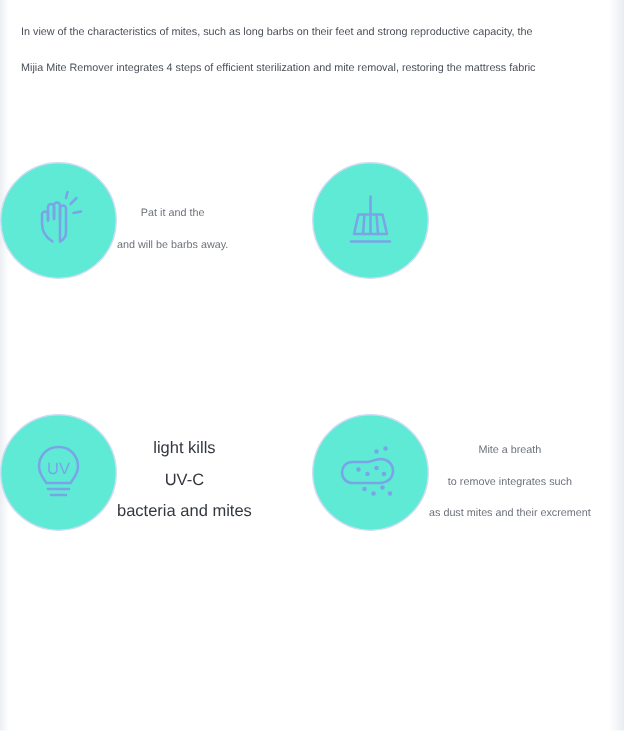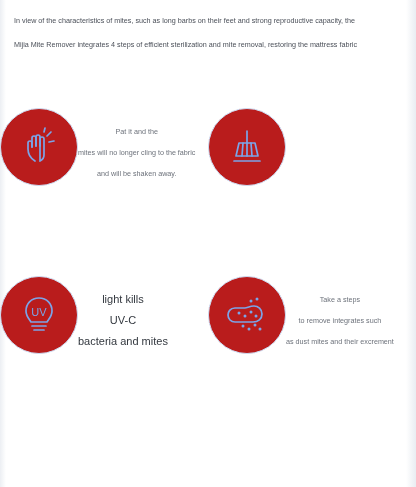--- a/index.html
+++ b/index.html
@@ -69,21 +69,21 @@
   }
   .circle {
     width: 78px;
     height: 78px;
     border-radius: 50%;
     border: 1.4px solid #cddcf3;
     display: flex;
     align-items: center;
     justify-content: center;
     box-sizing: border-box;
-    background: #b91c1c;
+    background: #5eead4;
   }
   .caption {
     margin-top: 10px;
     text-align: center;
     color: #3f444d;
   }
   .caption .line {
     display: block;
   }
   .cap-small .line {
@@ -130,22 +130,21 @@
                 <path d="M23 21 L23 14 a2 2 0 0 1 4 0 L27 23 L27 30 c0 3 -2 5 -4 6 z"></path>
                 <path d="M30 11 L34 7"></path>
                 <path d="M32 17 L37 16"></path>
                 <path d="M27 7 L28 3"></path>
               </g>
             </svg>
           </span>
         </div>
         <div class="caption cap-small">
           <span class="line">Pat it and the</span>
-          <span class="line">mites will no longer cling to the fabric</span>
-          <span class="line">and will be shaken away.</span>
+          <span class="line">and will be barbs away.</span>
         </div>
       </div>
 
       <div class="cell">
         <div class="circle">
           <span>
             <svg width="44" height="44" viewBox="0 0 44 44">
               <g fill="none" stroke="#7ba4e8" stroke-width="1.7" stroke-linecap="round" stroke-linejoin="round">
                 <path d="M22 6 L22 18"></path>
                 <path d="M14 18 L30 18 L33 31 L11 31 Z"></path>
@@ -199,21 +198,21 @@
                 <circle cx="26" cy="36" r="1.5"></circle>
                 <circle cx="32" cy="32" r="1.5"></circle>
                 <circle cx="37" cy="36" r="1.5"></circle>
                 <circle cx="28" cy="8" r="1.5"></circle>
                 <circle cx="34" cy="6" r="1.5"></circle>
               </g>
             </svg>
           </span>
         </div>
         <div class="caption cap-small">
-          <span class="line">Take a steps</span>
+          <span class="line">Mite a breath</span>
           <span class="line">to remove integrates such</span>
           <span class="line">as dust mites and their excrement</span>
         </div>
       </div>
 
     </div>
   </div>
 </div>
 
 </body></html>

